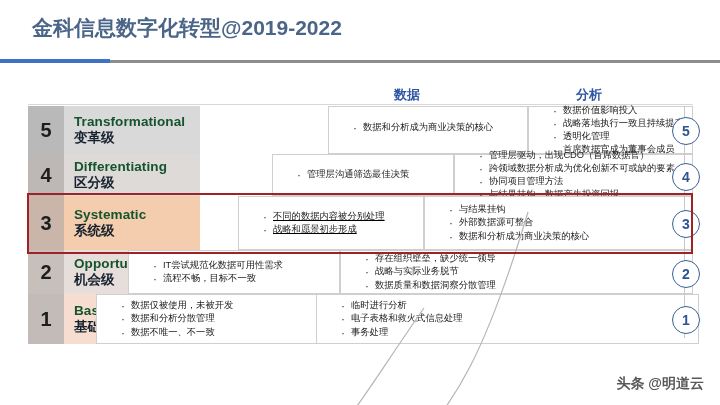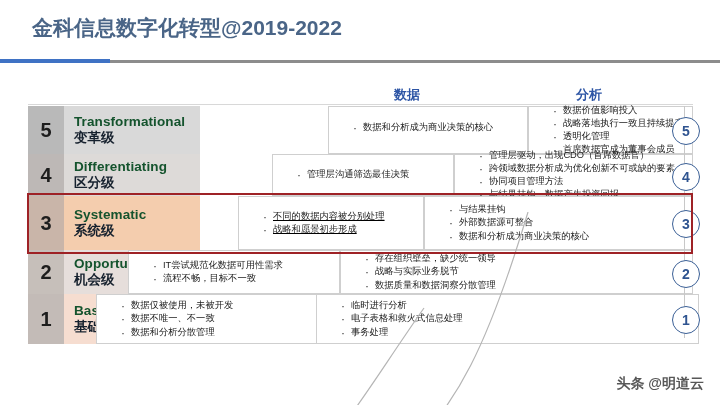--- a/index.html
+++ b/index.html
@@ -218,22 +218,22 @@
 
     <div class="row row1">
       <div class="num">1</div>
       <div class="stage">
         <span class="en">Basic</span>
         <span class="zh">基础级</span>
       </div>
       <div class="box r1-data">
         <ul>
           <li>数据仅被使用，未被开发</li>
+          <li>数据和分析分散管理</li>
           <li>数据不唯一、不一致</li>
-          <li>数据和分析分散管理</li>
         </ul>
       </div>
       <div class="box r1-ana">
         <ul>
           <li>临时进行分析</li>
           <li>电子表格和救火式信息处理</li>
           <li>事务处理</li>
         </ul>
       </div>
     </div>

